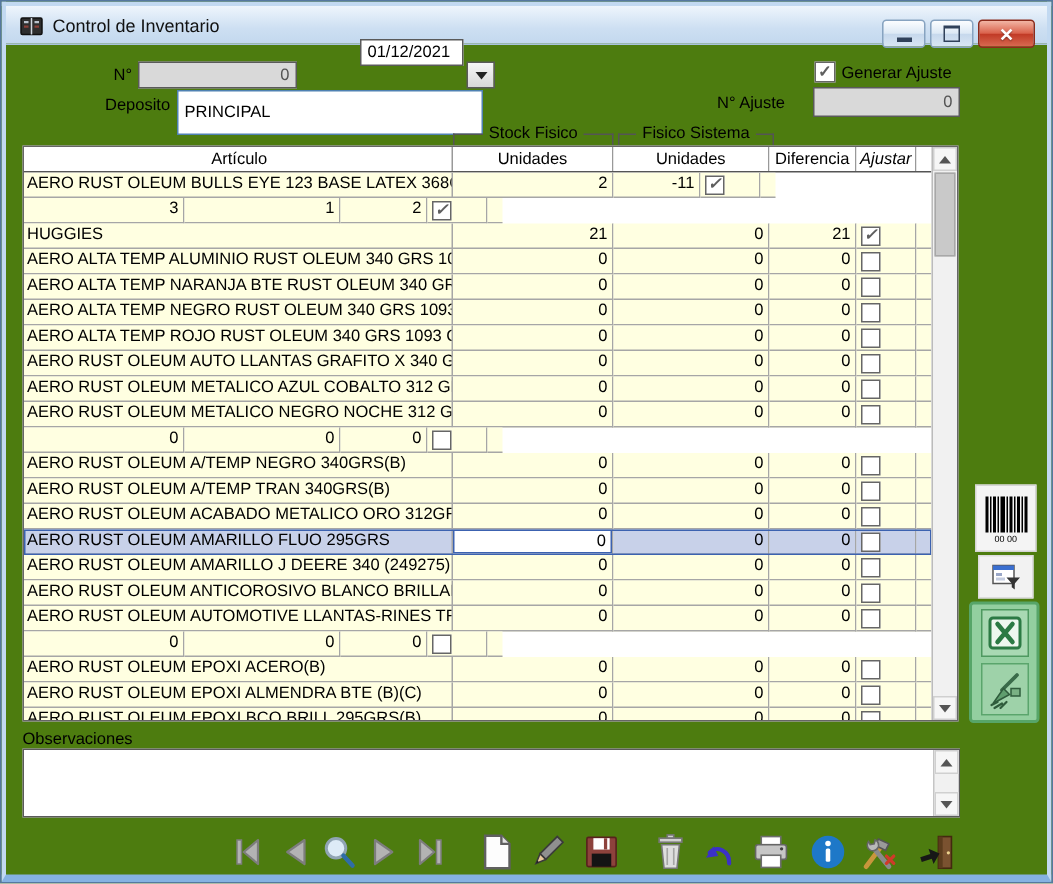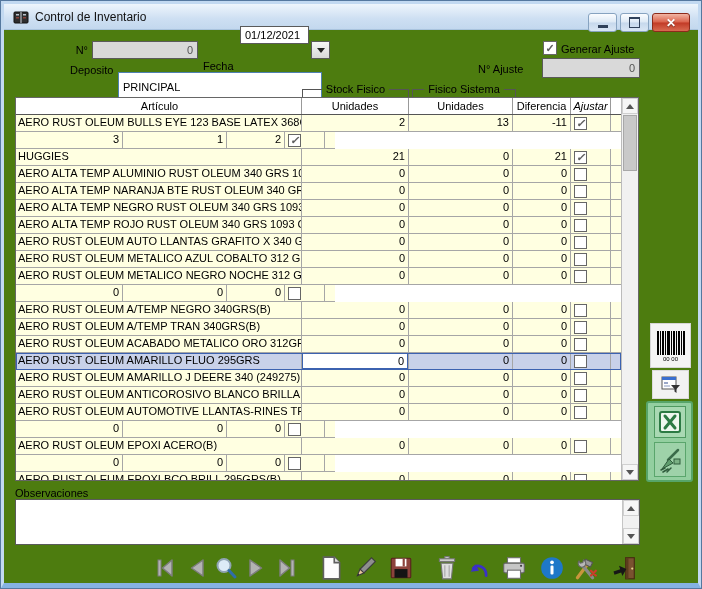--- a/index.html
+++ b/index.html
@@ -121,21 +121,21 @@
   <input class="field disabled" style="left: 92px; top: 41px; width: 106px; height: 18px;" disabled="" value="0">
   <div class="lbl" style="left:203px;top:60px;text-align:center;">Fecha</div>
   <input class="field" style="left: 240px; top: 26px; width: 69px; height: 18px;" value="01/12/2021">
   <div class="drop-btn" style="left:311px;top:41px;width:19px;height:18px;">
     <span class="tri-down"></span>
   </div>
   <span class="cb hdr-cb checked" style="left:543px;top:41px;"></span>
   <div class="lbl" style="left:561px;top:43px;">Generar Ajuste</div>
 
   <div class="lbl" style="left:58px;top:64px;padding-left:12px;">Deposito</div>
-  <input class="field" style="left: 118px; top: 72px; width: 204px; height: 30px; border-color: rgb(79, 129, 178);" value="PRINCIPAL">
+  <input class="field" style="left: 118px; top: 60px; width: 204px; height: 30px; border-color: rgb(79, 129, 178);" value="PRINCIPAL">
   <div class="lbl" style="left:478px;top:63px;">N° Ajuste</div>
   <input class="field disabled" style="left: 542px; top: 58px; width: 98px; height: 20px;" disabled="" value="0">
 
   <div class="bracket" style="left:302px;top:84px;width:107px;">
     <span class="bl l"></span>
     <span class="bt">Stock Fisico</span>
     <span class="bl r"></span>
   </div>
   <div class="bracket" style="left:412px;top:84px;width:104px;">
     <span class="bl l"></span>
@@ -149,21 +149,20 @@
       <div class="hc w-u1">Unidades</div>
       <div class="hc w-u2">Unidades</div>
       <div class="hc w-dif">Diferencia</div>
       <div class="hc w-adj">Ajustar</div>
       <div class="hc w-pad" style="border-right:none;"></div>
     </div>
     <div class="gbody">
         <div class="trow">
           <div class="c art w-art">AERO RUST OLEUM BULLS EYE 123 BASE LATEX 368GRS</div>
           <div class="c num w-u1">2</div>
-          <div class="c num w-u2">13</div>
           <div class="c dif w-dif">-11</div>
           <div class="c adj w-adj">
             <span class="cb checked"></span>
           </div>
           <div class="c pad w-pad" style="border-right: none;"></div>
         </div>
         <div class="trow">
           <div class="c num w-u1">3</div>
           <div class="c num w-u2">1</div>
           <div class="c dif w-dif">2</div>
@@ -344,20 +343,21 @@
           <div class="c art w-art">AERO RUST OLEUM EPOXI ACERO(B)</div>
           <div class="c num w-u1">0</div>
           <div class="c num w-u2">0</div>
           <div class="c dif w-dif">0</div>
           <div class="c adj w-adj">
             <span class="cb"></span>
           </div>
           <div class="c pad w-pad" style="border-right: none;"></div>
         </div>
         <div class="trow">
+          <div class="c art w-art">AERO RUST OLEUM EPOXI ALMENDRA BTE (B)(C)</div>
           <div class="c num w-u1">0</div>
           <div class="c num w-u2">0</div>
           <div class="c dif w-dif">0</div>
           <div class="c adj w-adj">
             <span class="cb"></span>
           </div>
           <div class="c pad w-pad" style="border-right: none;"></div>
         </div>
         <div class="trow">
           <div class="c art w-art">AERO RUST OLEUM EPOXI BCO BRILL  295GRS(B)</div>

